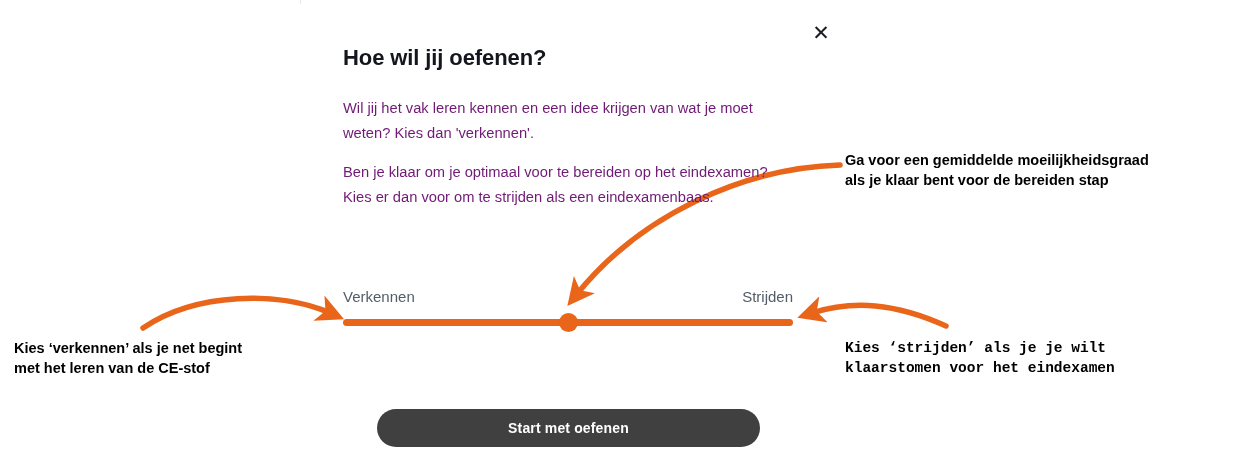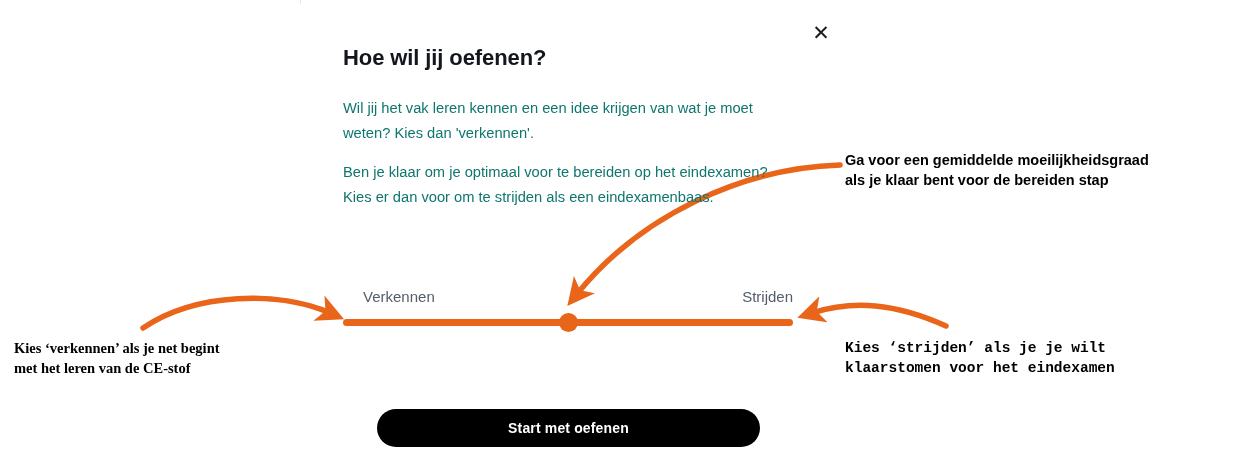--- a/index.html
+++ b/index.html
@@ -59,21 +59,21 @@
     font-size: 22px;
     font-weight: bold;
     color: #14161d;
     letter-spacing: -0.1px;
   }
   .modal-body {
     position: absolute;
     left: 343px;
     top: 96px;
     width: 455px;
-    color: #0f766e;
+    color: #701a75;
     font-size: 14.7px;
     line-height: 25px;
   }
   .modal-body p {
     margin: 0 0 14px 0;
   }
   .modal-body p:last-child {
     margin-bottom: 12px;
   }
 
@@ -83,21 +83,20 @@
     left: 343px;
     top: 288px;
     width: 450px;
     height: 50px;
   }
   .slider-labels {
     position: relative;
     height: 22px;
     color: #535d69;
     font-size: 15px;
-    margin-left: 20px;
   }
   .slider-label-left {
     position: absolute;
     left: 0;
     top: 0;
   }
   .slider-label-right {
     position: absolute;
     right: 0;
     top: 0;
@@ -125,41 +124,41 @@
 
   
   .cta-button {
     position: absolute;
     left: 377px;
     top: 409px;
     width: 383px;
     height: 38px;
     border: none;
     border-radius: 19px;
-    background: #000000;
+    background: #404040;
     color: #ffffff;
     font-family: "Liberation Sans", sans-serif;
     font-size: 14px;
     font-weight: bold;
     letter-spacing: 0.15px;
     cursor: pointer;
     padding: 0;
   }
 
   
   .callout {
     position: absolute;
     color: #000000;
     font-size: 14.5px;
     font-weight: bold;
     line-height: 20px;
     white-space: pre-line;
   }
   .callout-top-right { left: 845px; top: 150px; width: 400px; }
-  .callout-bottom-left { left: 14px; top: 338px; width: 320px; font-family: Liberation Serif, serif; }
+  .callout-bottom-left { left: 14px; top: 338px; width: 320px; }
   .callout-bottom-right { left: 845px; top: 338px; width: 330px; font-family: Liberation Mono, monospace; }
 
   .edge-tick {
     position: absolute;
     left: 300px;
     top: 0;
     width: 1px;
     height: 4px;
     background: #e8e8ea;
   }

